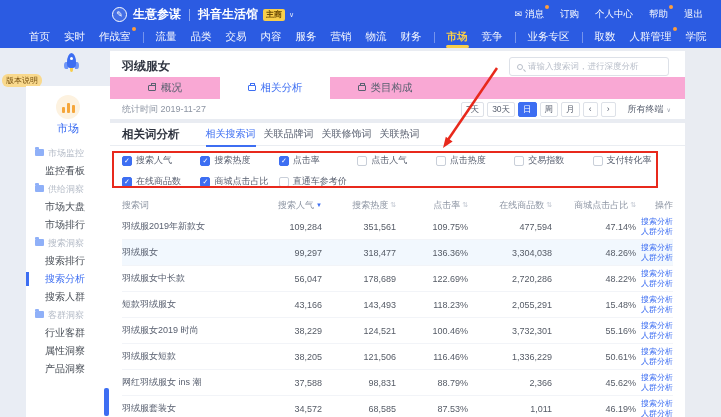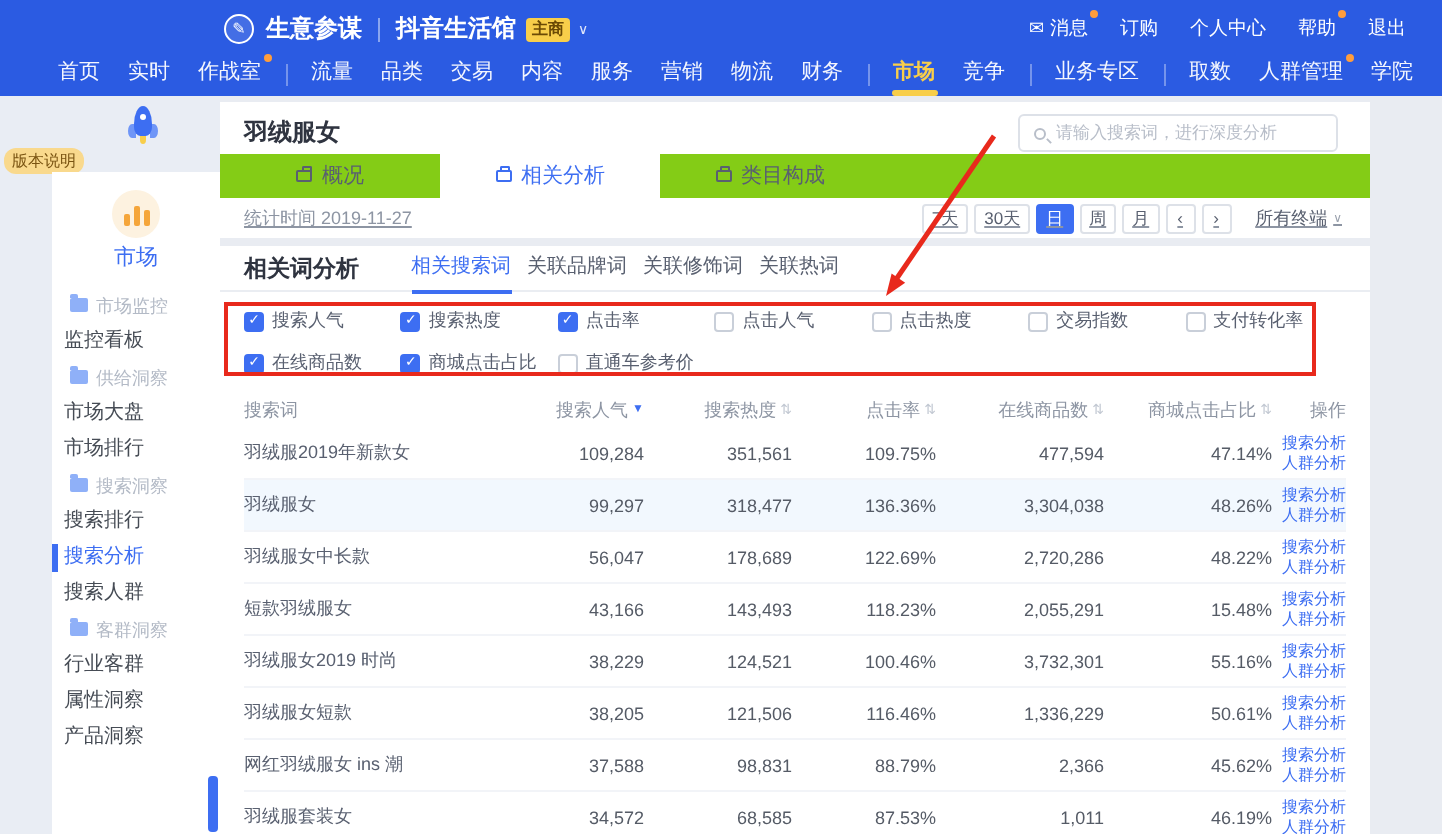--- a/index.html
+++ b/index.html
@@ -47,41 +47,41 @@
   .module-head{padding-top:9px;text-align:center;}
   .module-icon{width:24px;height:24px;border-radius:50%;background:#fdf2e0;margin:0 auto;display:flex;align-items:flex-end;
     justify-content:center;gap:2px;padding-bottom:6px;}
   .module-icon i{display:block;width:3px;background:#f5a63b;border-radius:1px;}
   .module-icon i:nth-child(1){height:6px}.module-icon i:nth-child(2){height:10px}.module-icon i:nth-child(3){height:8px}
   .module-label{color:var(--accent-blue);font-size:11px;margin-top:2px;}
   .menu{margin-top:8px;}
   .group-head{display:flex;align-items:center;gap:4px;padding-left:9px;height:18px;color:#b3bac6;font-size:9px;white-space:nowrap;cursor:pointer;}
   .folder-icon{width:9px;height:7px;background:#8fb0f8;border-radius:1px;position:relative;margin-top:-1px;flex:none;}
   .folder-icon::before{content:"";position:absolute;top:-2px;left:0;width:4px;height:2px;background:#8fb0f8;border-radius:1px 1px 0 0;}
-  .menu-item{height:18px;line-height:18px;padding-left:6px;font-size:10px;color:#464c55;cursor:pointer;position:relative;white-space:nowrap;}
+  .menu-item{height:18px;line-height:18px;padding-left:19px;font-size:10px;color:#464c55;cursor:pointer;position:relative;white-space:nowrap;}
   .menu-item.active{color:var(--accent-blue);}
   .menu-item.active::before{content:"";position:absolute;left:0;top:2px;width:3px;height:14px;background:var(--accent-blue);}
   .side-thumb{position:absolute;right:1px;top:340px;width:5px;height:28px;background:var(--accent-blue);border-radius:2px;cursor:grab;}
 
   
   .main{position:absolute;top:48px;left:110px;width:575px;bottom:0;}
   .panel1{position:absolute;top:3px;left:0;right:0;height:68px;background:#fff;}
   .kw-title{position:absolute;top:7px;left:12px;font-size:12px;font-weight:bold;color:#2f3440;}
   .search-box{position:absolute;top:6px;right:16px;width:160px;height:19px;border:1px solid #dde1e8;border-radius:3px;background:#fff;
     display:flex;align-items:center;gap:5px;padding:0 7px;cursor:text;}
   .mag{width:6px;height:6px;border:1px solid #b8bec9;border-radius:50%;position:relative;flex:none;}
   .mag::after{content:"";position:absolute;left:5px;top:5px;width:3px;height:1px;background:#b8bec9;transform:rotate(45deg);}
   .ph{color:#b8bec9;font-size:8.5px;white-space:nowrap;overflow:hidden;}
-  .tabs-row{position:absolute;top:26px;left:0;right:0;height:22px;background:#84cc16;display:flex;}
+  .tabs-row{position:absolute;top:26px;left:0;right:0;height:22px;background:#f9a8d4;display:flex;}
   .tab{width:110px;display:flex;align-items:center;justify-content:center;gap:5px;font-size:10.5px;color:#596070;cursor:pointer;}
   .tab.active{background:#fff;color:var(--accent-blue);}
   .tab-icon{width:8px;height:6px;border:1px solid currentColor;border-radius:1px;position:relative;flex:none;}
   .tab-icon::before{content:"";position:absolute;top:-3px;left:1.5px;width:3px;height:2px;border:1px solid currentColor;border-bottom:none;border-radius:1px 1px 0 0;}
   .stats-row{position:absolute;top:48px;left:0;right:0;height:20px;background:#fff;display:flex;align-items:center;
-    padding:0 14px 0 12px;font-size:9px;color:#8d95a3;text-decoration:underline;}
+    padding:0 14px 0 12px;font-size:9px;color:#8d95a3;}
   .date-ctrls{margin-left:auto;display:flex;align-items:center;gap:3px;}
   .dbtn{min-width:15px;padding:0 4px;height:15px;line-height:13px;border:1px solid #dde1e8;border-radius:2px;color:#596070;
     font-size:8.5px;text-align:center;cursor:pointer;background:#fff;}
   .dbtn.active{background:var(--accent-blue);border-color:var(--accent-blue);color:#fff;}
   .terminal{display:flex;align-items:center;gap:3px;margin-left:12px;color:#596070;font-size:9px;cursor:pointer;}
   .t-caret{font-size:6px;color:#9aa1ad;}
 
   .panel2{position:absolute;top:75px;left:0;right:0;bottom:0;background:#fff;overflow:hidden;}
   .section-head{position:relative;height:23px;border-bottom:1px solid #eaedf2;padding-left:12px;display:flex;align-items:center;}
   .section-title{font-size:11.5px;font-weight:bold;color:#2f3440;margin-right:26px;}

